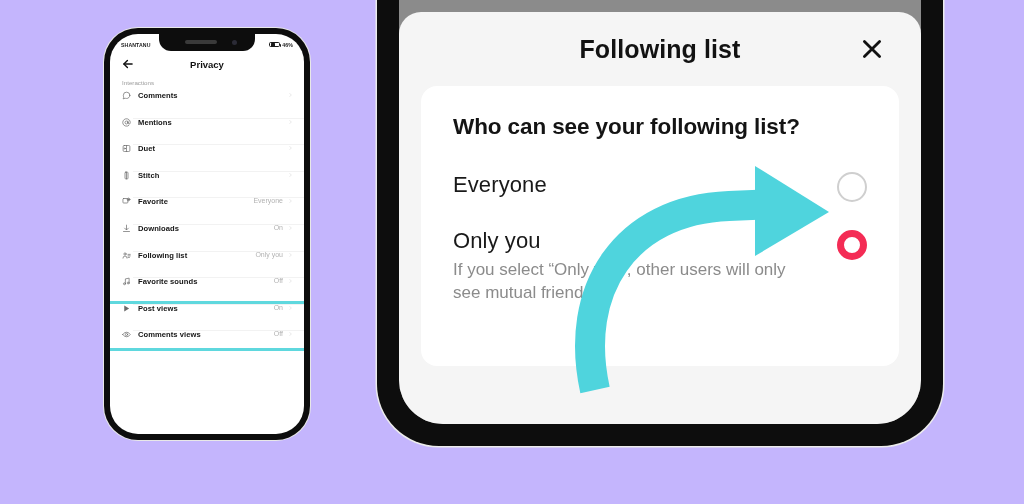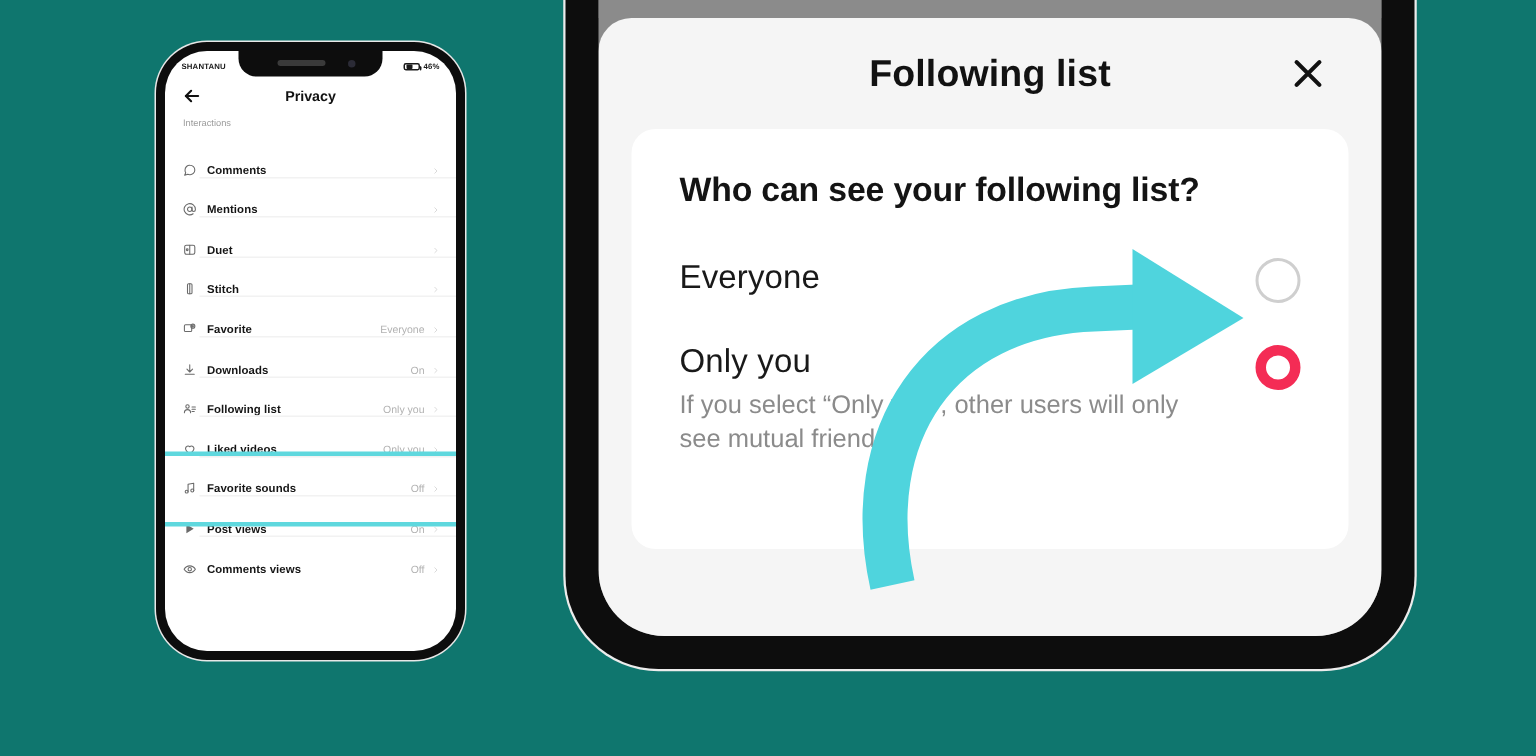--- a/index.html
+++ b/index.html
@@ -2,21 +2,21 @@
 <html><head>
 <meta charset="utf-8">
 <style>
   * { box-sizing: border-box; margin: 0; padding: 0; }
   html, body {
     width: 1024px; height: 504px;
     background: #ffffff;
     font-family: "Liberation Sans", sans-serif;
     overflow: hidden;
   }
-  #stage { position: relative; width: 1024px; height: 504px; background: #0f766e; }
+  #stage { position: relative; width: 1024px; height: 504px; background: #c4b5fd; }
 
   
   #left-phone {
     position: absolute; left: 104px; top: 28px;
     width: 206px; height: 412px;
     background: #0d0d0d;
     border-radius: 34px;
     box-shadow: 0 0 0 1px #e8e8e8;
     padding: 6px;
     overflow: hidden;
@@ -74,21 +74,21 @@
   #left-nav .back { width: 14px; height: 14px; flex: 0 0 auto; }
   #left-nav .ttl {
     position: absolute; left: 0; right: 0; text-align: center;
     font-size: 9.5px; font-weight: 700; color: #111;
   }
   .section-label {
     padding: 3px 12px 5px 12px;
     font-size: 6.2px; color: #9b9b9b; font-weight: 400;
   }
   .prow {
-    display: flex; align-items: flex-end;
+    display: flex; align-items: flex-start;
     height: 26.6px;
     padding: 0 11px 0 12px;
     background: #fff;
     position: relative;
   }
   .prow + .prow::before {
     content: ""; position: absolute; left: 23px; right: 0; top: 0;
     height: 1px; background: #f2f2f2;
   }
   .prow .ic {
@@ -285,30 +285,20 @@
               <path d="M16 9h6M16 13h6M16 17h4"></path>
             </svg>
             <span class="lbl">Following list</span>
             <span class="val">Only you</span>
             <svg class="chev" viewBox="0 0 24 24" fill="none" stroke="#9a9a9a" stroke-width="2.6" stroke-linecap="round" stroke-linejoin="round">
               <path d="M9 5l7 7-7 7"></path>
             </svg>
           </div>
           <div class="prow">
             <svg class="ic" viewBox="0 0 24 24" fill="none" stroke="#4a4a4a" stroke-width="1.9" stroke-linecap="round" stroke-linejoin="round">
-              <path d="M12 20s-7.5-4.7-7.5-9.6A4.4 4.4 0 0 1 12 7.6a4.4 4.4 0 0 1 7.5 2.8C19.5 15.3 12 20 12 20z"></path>
-            </svg>
-            <span class="lbl">Liked videos</span>
-            <span class="val">Only you</span>
-            <svg class="chev" viewBox="0 0 24 24" fill="none" stroke="#9a9a9a" stroke-width="2.6" stroke-linecap="round" stroke-linejoin="round">
-              <path d="M9 5l7 7-7 7"></path>
-            </svg>
-          </div>
-          <div class="prow">
-            <svg class="ic" viewBox="0 0 24 24" fill="none" stroke="#4a4a4a" stroke-width="1.9" stroke-linecap="round" stroke-linejoin="round">
               <path d="M9 18V5l10-2v13"></path>
               <circle cx="6.5" cy="18" r="2.6"></circle>
               <circle cx="16.5" cy="16" r="2.6"></circle>
             </svg>
             <span class="lbl">Favorite sounds</span>
             <span class="val">Off</span>
             <svg class="chev" viewBox="0 0 24 24" fill="none" stroke="#9a9a9a" stroke-width="2.6" stroke-linecap="round" stroke-linejoin="round">
               <path d="M9 5l7 7-7 7"></path>
             </svg>
           </div>

